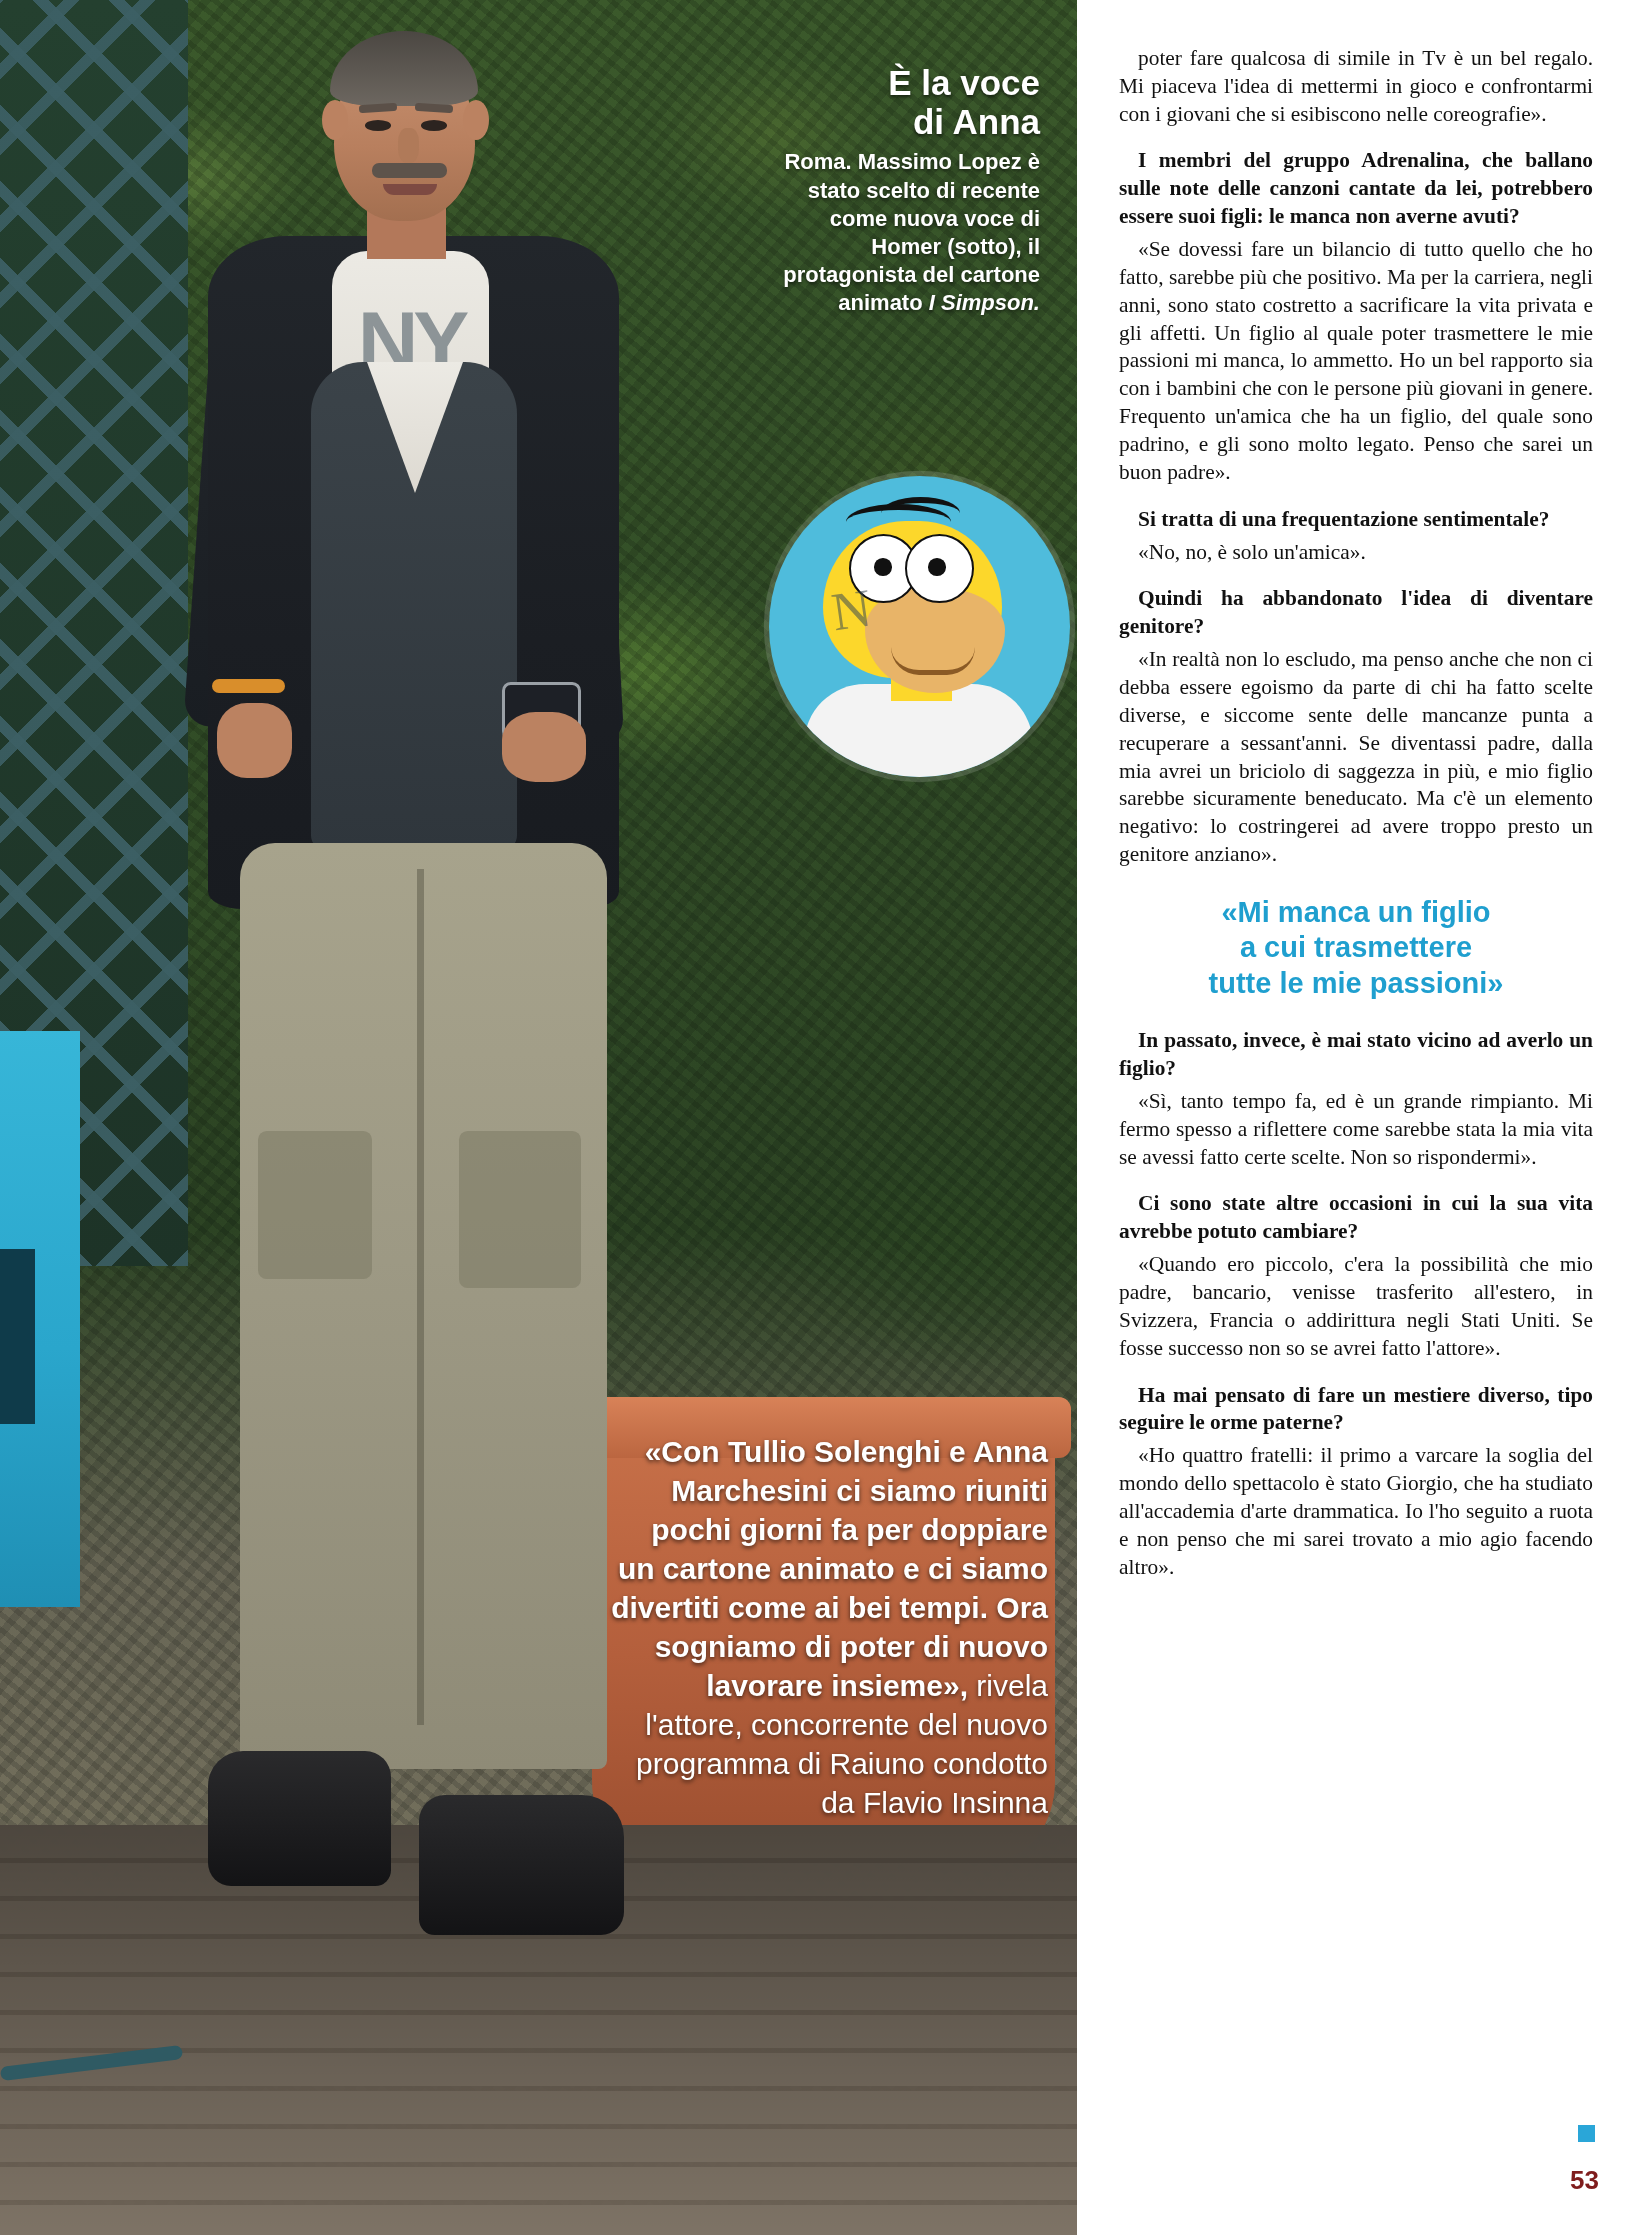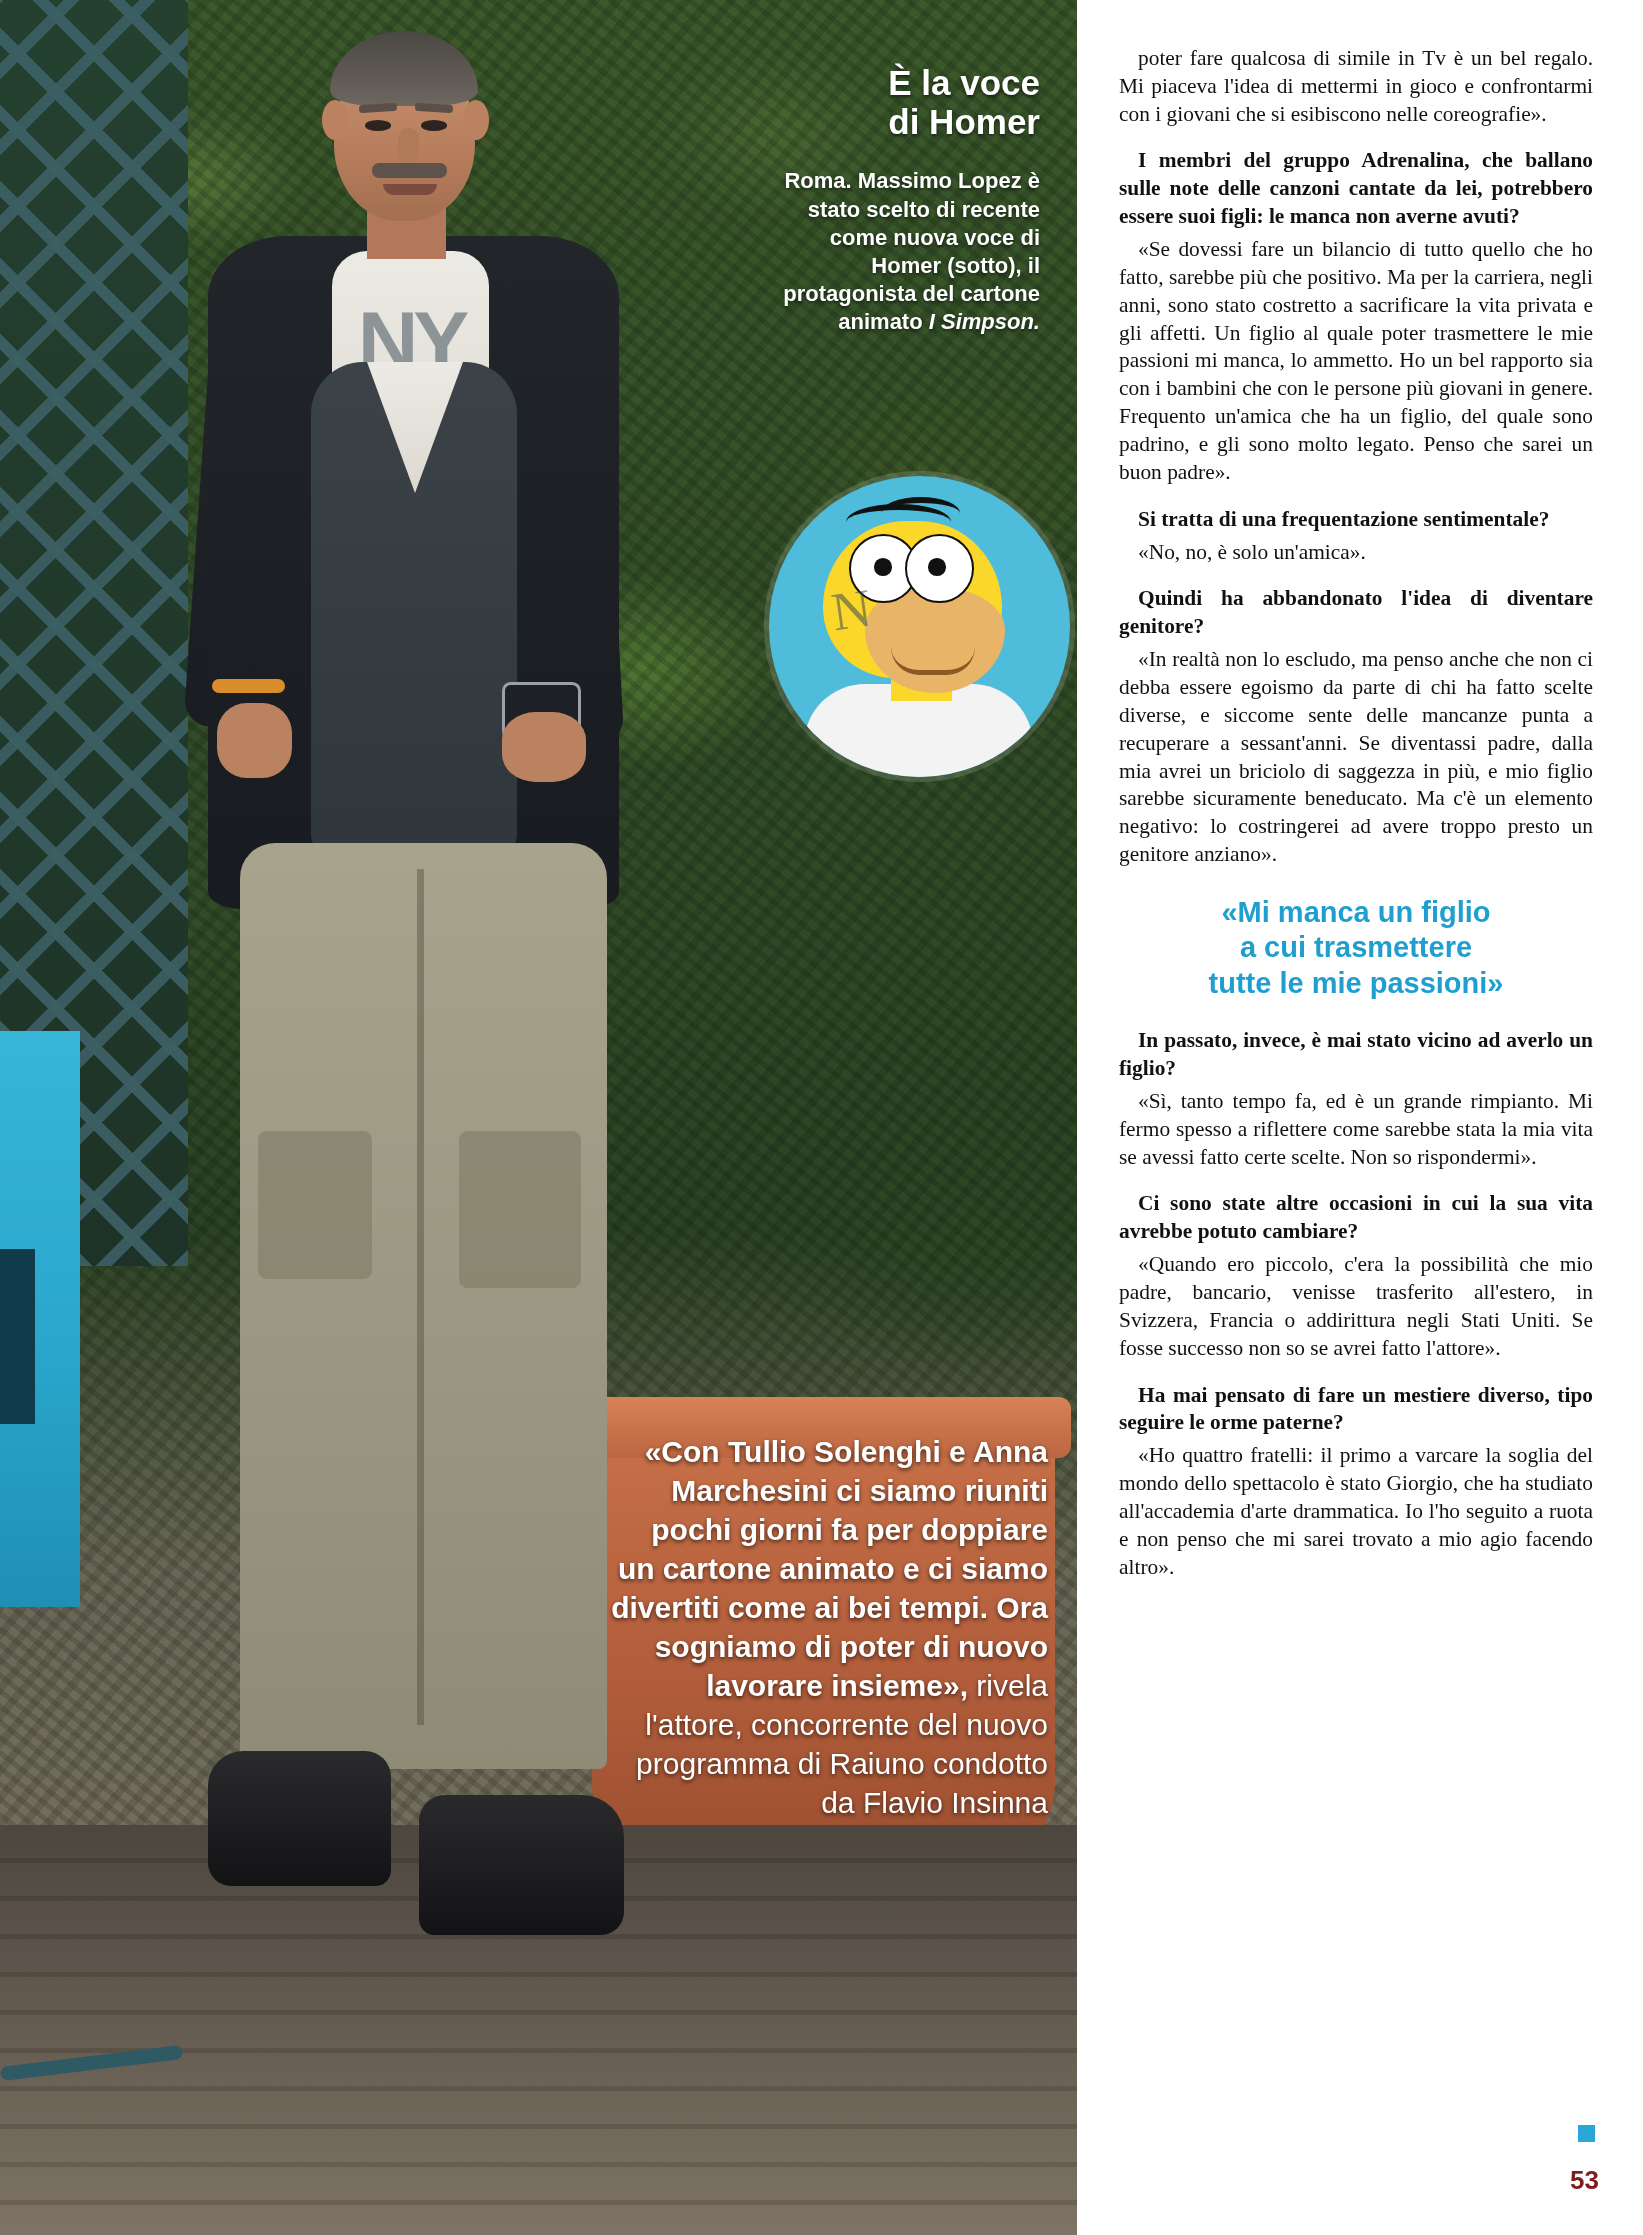--- a/index.html
+++ b/index.html
@@ -252,21 +252,21 @@
   #caption-homer {
     position: absolute;
     left: 769px; top: 63px;
     width: 271px;
     text-align: right;
     color: #ffffff;
     font-family: "Liberation Sans", sans-serif;
     text-shadow: 0 1.7px 3.5px rgba(0,0,0,.55);
   }
   #caption-homer .ttl {
-    font-size: 35px; font-weight: 700; line-height: 1.12; margin-bottom: 26px;
+    font-size: 35px; font-weight: 700; line-height: 1.12; margin-bottom: 7px;
   }
   #caption-homer .body {
     font-size: 22px; line-height: 1.28; font-weight: 600;
   }
   #caption-homer .body em { font-style: italic; }
 
   #caption-quote {
     position: absolute;
     left: 611px; top: 1432px;
     width: 437px;
@@ -410,21 +410,21 @@
       <div class="homer-pup-l"></div>
       <div class="homer-pup-r"></div>
       <div class="homer-hairs"></div>
       <div class="homer-hair2"></div>
       <div class="homer-sig">N</div>
     </div>
 
     <div id="caption-homer">
       <div class="ttl">
         <span>È la voce</span><br>
-        <span>di Homer</span>
+        <span>di Anna</span>
       </div>
       <div class="body">
         <span>Roma. Massimo Lopez è stato scelto di recente come nuova voce di Homer (sotto), il protagonista del cartone animato </span><em>I Simpson.</em>
       </div>
     </div>
 
     <div id="caption-quote">
       <span>«Con Tullio Solenghi e Anna Marchesini ci siamo riuniti pochi giorni fa per doppiare un cartone animato e ci siamo divertiti come ai bei tempi. Ora sogniamo di poter di nuovo lavorare insieme»,</span><span class="thin"> rivela l'attore, concorrente del nuovo programma di Raiuno condotto da Flavio Insinna</span>
     </div>
 

